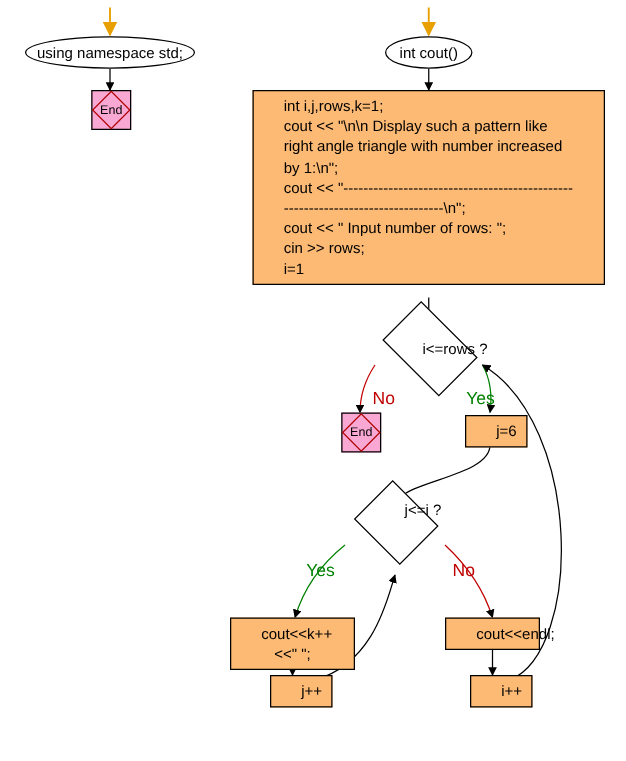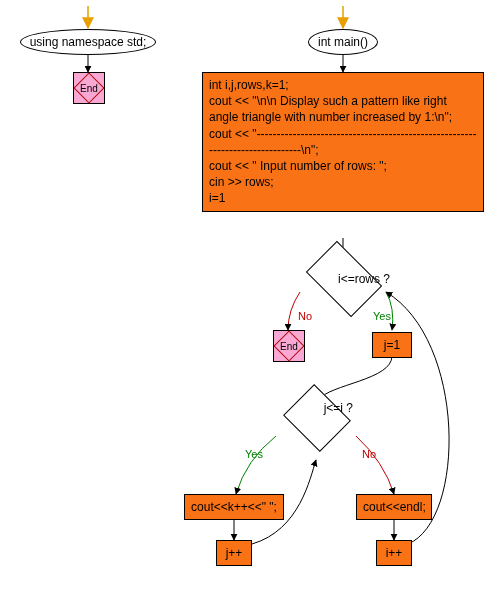--- a/index.html
+++ b/index.html
@@ -1,27 +1,27 @@
 <!DOCTYPE html>
 <html><head>
 <meta charset="utf-8">
 <style>
   html,body{margin:0;padding:0;background:#fff;font-family:Arial,Helvetica,sans-serif;font-size:12px;color:#000}
   .canvas{position:relative;width:501px;height:609px}
   .node{position:absolute;box-sizing:border-box}
   .ellipse{border:1px solid #000;border-radius:50%;background:#fff;display:flex;align-items:center;justify-content:center;text-align:center;padding:2px 6px}
-  .rect{border:1px solid #000;background:#f97316;padding:4px 6px;line-height:1.35}
+  .rect{border:1px solid #000;background:#fdba74;padding:4px 24px;line-height:1.35}
   .diamond{width:0;height:0;position:absolute}
   .diamond .d-shape{position:absolute;border:1px solid #000;background:#fff;transform:rotate(45deg)}
   .diamond .d-label{position:absolute;text-align:right}
   .end-sq{position:absolute;width:30px;height:30px;border:1px solid #000;background:#f9a8d4}
   .end-sq .in-diamond{position:absolute;left:4px;top:4px;width:20px;height:20px;border:1px solid #b00000;transform:rotate(45deg)}
   .end-sq .lbl{position:absolute;left:0;top:0;width:30px;height:30px;display:flex;align-items:center;justify-content:center;font-size:10px}
   svg{position:absolute;left:0;top:0;pointer-events:none;overflow:visible}
-  .edge-label{position:absolute;font-size:11px}
+  .edge-label{position:absolute;font-size:14px}
   .green{color:#008000}
   .red{color:#c00000}
 </style>
 </head>
 <body>
 
 <div class="canvas">
 
   <svg width="501" height="609">
     <defs>
@@ -58,42 +58,42 @@
 
     <path d="M408 544 C466 520 466 340 386 292" fill="none" stroke="#000" stroke-width="1" marker-end="url(#ah)"></path>
   </svg>
 
   <div class="node ellipse" style="left:20px;top:29px;width:136px;height:26px">using namespace std;</div>
   <div class="end-sq" style="left:73px;top:72px">
     <div class="in-diamond"></div>
     <div class="lbl">End</div>
   </div>
 
-  <div class="node ellipse" style="left:308px;top:29px;width:70px;height:26px">int main()</div>
+  <div class="node ellipse" style="left:308px;top:29px;width:70px;height:26px">int cout()</div>
 
   <div class="node rect" style="left:202px;top:72px;width:282px;white-space:pre-wrap">int i,j,rows,k=1;
 cout &lt;&lt; "\n\n Display such a pattern like right angle triangle with number increased by 1:\n";
 cout &lt;&lt; "------------------------------------------------------------------------------\n";
 cout &lt;&lt; " Input number of rows: ";
 cin &gt;&gt; rows;
 i=1</div>
 
   <div class="diamond" style="left:296px;top:263px">
     <div class="d-shape" style="left:16px;top:-6px;width:62px;height:42px"></div>
     <div class="d-label" style="left:0;top:9px;width:94px">i&lt;=rows ?</div>
   </div>
   <span class="edge-label red" style="left:298px;top:310px">No</span>
   <span class="edge-label green" style="left:373px;top:310px">Yes</span>
 
   <div class="end-sq" style="left:273px;top:330px">
     <div class="in-diamond"></div>
     <div class="lbl">End</div>
   </div>
 
-  <div class="node rect" style="left:372px;top:332px;width:40px;text-align:center">j=1</div>
+  <div class="node rect" style="left:372px;top:332px;width:40px;text-align:center">j=6</div>
 
   <div class="diamond" style="left:279px;top:400px">
     <div class="d-shape" style="left:12px;top:-4px;width:50px;height:42px"></div>
     <div class="d-label" style="left:0;top:1px;width:74px">j&lt;=i ?</div>
   </div>
   <span class="edge-label green" style="left:245px;top:448px">Yes</span>
   <span class="edge-label red" style="left:362px;top:448px">No</span>
 
   <div class="node rect" style="left:184px;top:494px;width:100px;text-align:center">cout&lt;&lt;k++&lt;&lt;" ";</div>
 

